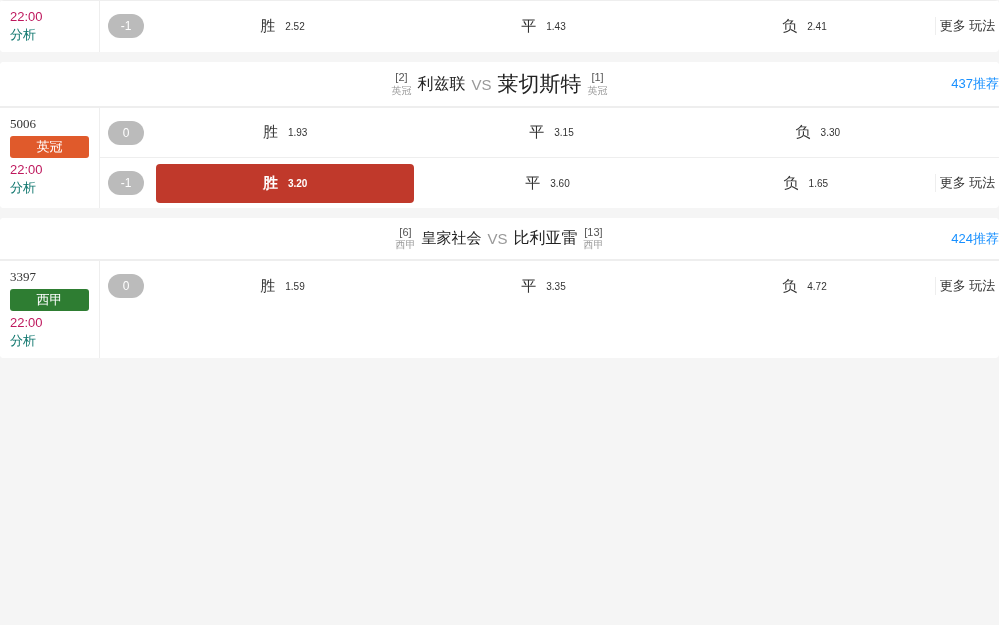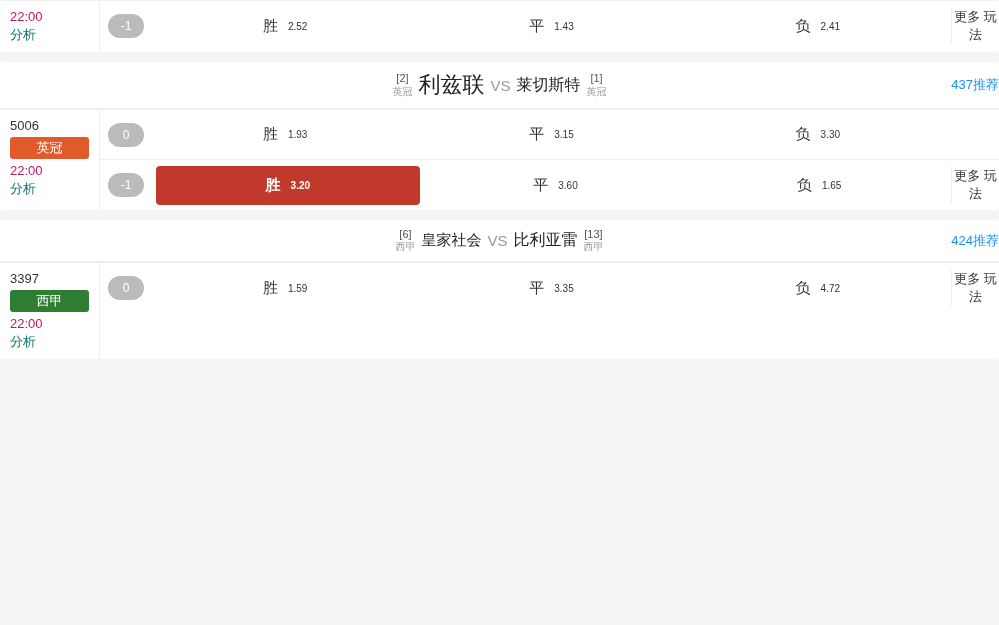--- a/index.html
+++ b/index.html
@@ -64,20 +64,21 @@
       padding: 8px 10px;
       border-right: 1px solid #eee;
       background: #fff;
       flex-shrink: 0;
     }
 
     .match-id {
       font-size: 13px;
       color: #333;
       font-weight: 500;
+      font-family: Liberation Serif, serif;
     }
 
     .league-tag {
       display: inline-block;
       padding: 2px 6px;
       border-radius: 3px;
       color: #fff;
       font-size: 13px;
       font-weight: 500;
       text-align: center;
@@ -164,21 +165,21 @@
       margin: 4px;
     }
 
     .odds-cell.highlighted .odds-label,
     .odds-cell.highlighted .odds-value {
       color: #fff;
       font-weight: bold;
     }
 
     .more-plays {
-      width: 48px;
+      width: 64px;
       display: flex;
       align-items: center;
       justify-content: center;
       border-left: 1px solid #eee;
       font-size: 13px;
       color: #333;
       text-align: center;
       line-height: 1.4;
       flex-shrink: 0;
     }
@@ -223,23 +224,23 @@
 </div>
 
 <div id="matches-container">
     <div class="match-card">
       <div class="match-header">
     <div class="match-title">
       <span class="league-badge">
         <span class="rank">[2]</span>
         <span>英冠</span>
       </span>
-      <span style="font-size:22px;">利兹联</span>
+      <span style="font-size:16px;">利兹联</span>
       <span style="color:#999; font-size:15px;">VS</span>
-      <span style="font-size:16px;">莱切斯特</span>
+      <span style="font-size:21px;">莱切斯特</span>
       <span class="league-badge">
         <span class="rank">[1]</span>
         <span>英冠</span>
       </span>
     </div>
     <span class="recommend-btn">437推荐</span>
   </div>
       <div class="match-row">
         <div class="match-info">
     <span class="match-id">5006</span>

